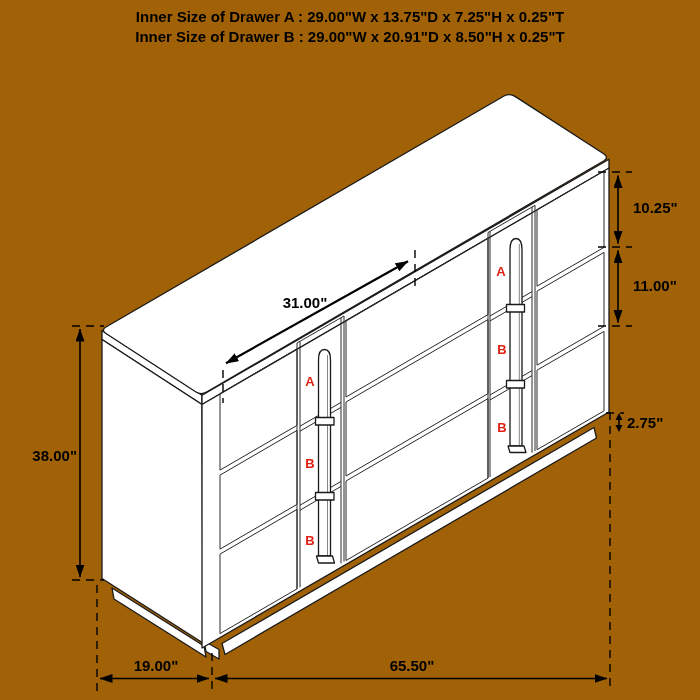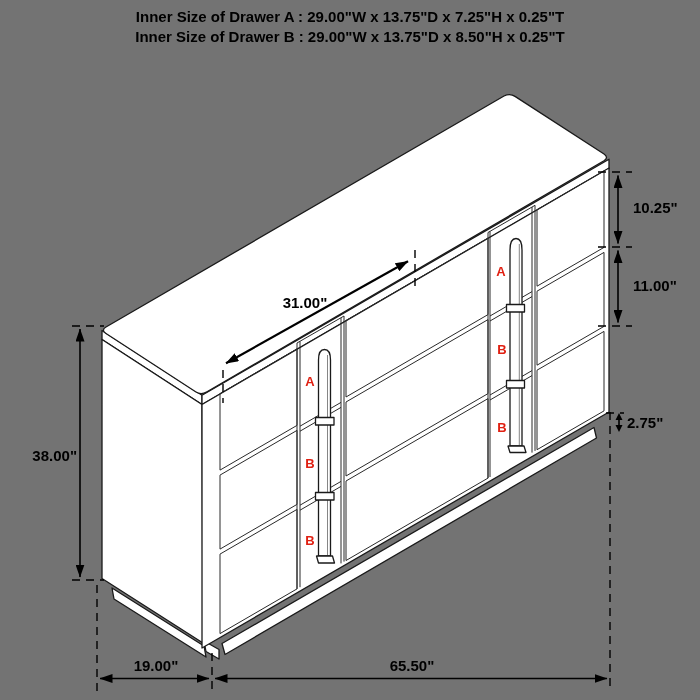--- a/index.html
+++ b/index.html
@@ -1,35 +1,35 @@
 <!DOCTYPE html>
 <html><head>
 <meta charset="utf-8">
 <style>
   html,body{margin:0;padding:0;background:#fff;}
-  .stage{position:relative;width:700px;height:700px;background:#737373;overflow:hidden;
+  .stage{position:relative;width:700px;height:700px;background:#a16207;overflow:hidden;
          font-family:"Liberation Sans",sans-serif;}
   .stage svg{position:absolute;left:0;top:0;}
   .title-block{position:absolute;top:7px;left:0;width:700px;text-align:center;
          font-weight:bold;font-size:15px;line-height:20px;color:#000;letter-spacing:0;}
   .dim-text{font-family:"Liberation Sans",sans-serif;font-weight:bold;font-size:15px;fill:#000;}
   .red-letter{font-family:"Liberation Sans",sans-serif;font-weight:bold;font-size:13px;}
   .edge-fill{fill:#ffffff;stroke:#1a1a1a;stroke-width:1.3;stroke-linejoin:round;}
   .thin{fill:none;stroke:#2a2a2a;stroke-width:1;}
   .dimline{fill:none;stroke:#000;stroke-width:1.6;}
   .dashline{fill:none;stroke:#000;stroke-width:1.4;stroke-dasharray:8 6;}
 </style>
 </head>
 <body>
 
 <div class="stage">
 
   <div class="title-block">
     <div>Inner Size of Drawer A : 29.00"W x 13.75"D x 7.25"H x 0.25"T</div>
-    <div>Inner Size of Drawer B : 29.00"W x 13.75"D x 8.50"H x 0.25"T</div>
+    <div>Inner Size of Drawer B : 29.00"W x 20.91"D x 8.50"H x 0.25"T</div>
   </div>
 
   <svg width="700" height="700" viewBox="0 0 700 700">
     <defs>
       <pattern id="flutes" width="3.4" height="8" patternUnits="userSpaceOnUse">
         <rect width="3.4" height="8" fill="#ffffff"></rect>
         <line x1="1.2" y1="0" x2="1.2" y2="8" stroke="#3c3c3c" stroke-width="0.9"></line>
       </pattern>
       <marker id="ah" viewBox="0 0 13 9" refX="12.5" refY="4.5" markerWidth="13" markerHeight="9" markerUnits="userSpaceOnUse" orient="auto-start-reverse">
         <path d="M0,0 L13,4.5 L0,9 Z" fill="#000"></path>

